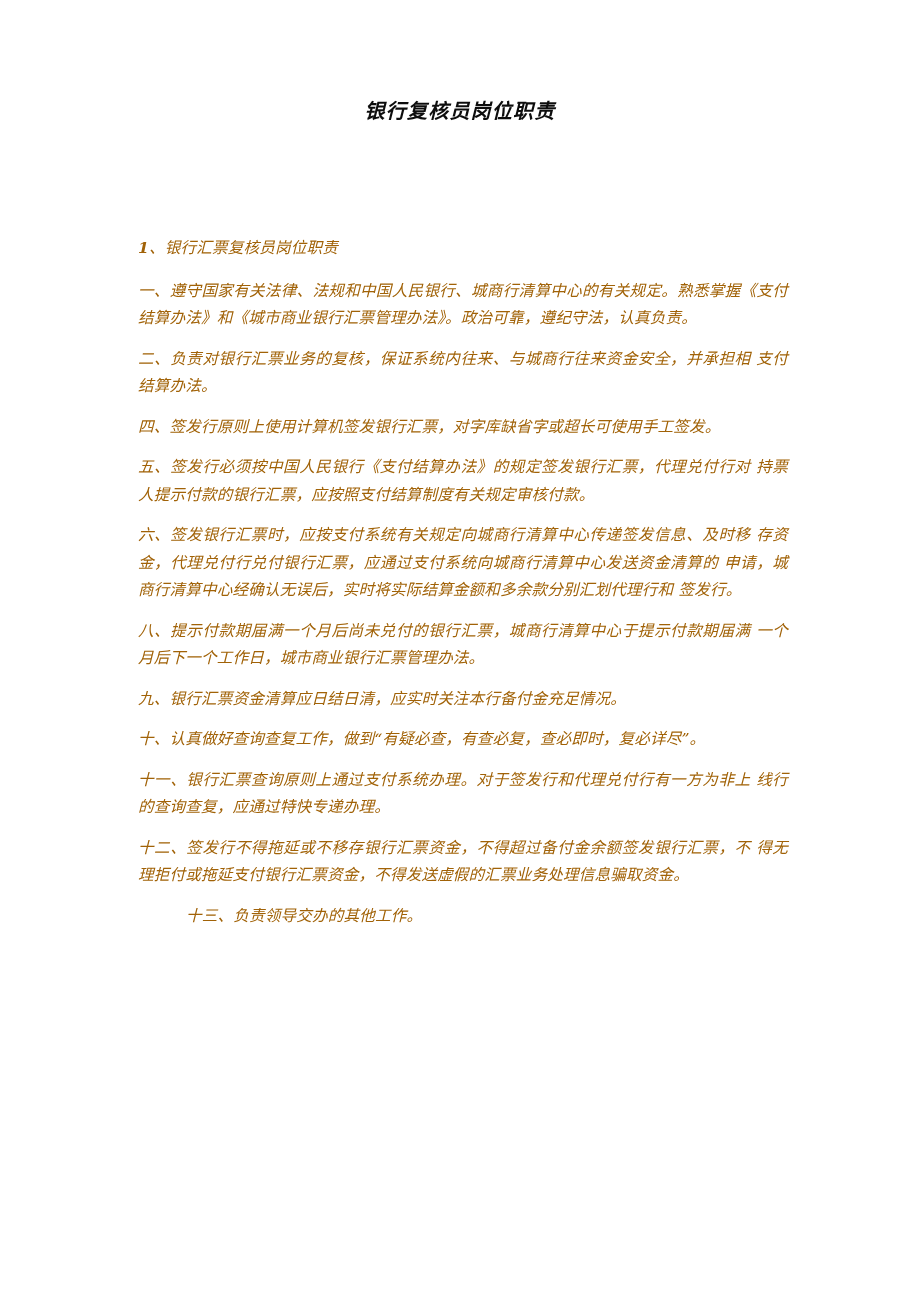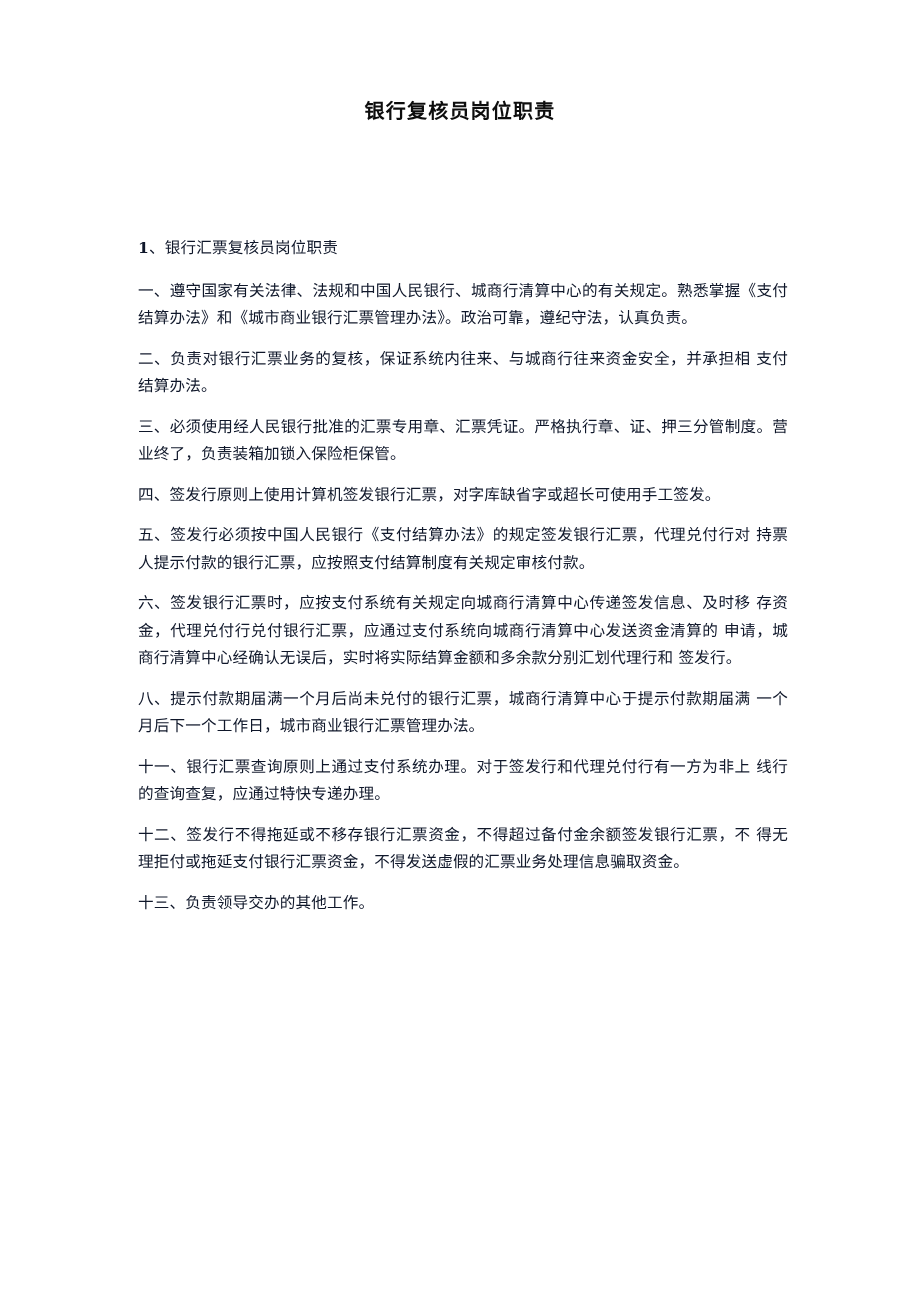--- a/index.html
+++ b/index.html
@@ -10,20 +10,21 @@
   }
   .page {
     position: relative;
     width: 920px;
     height: 1302px;
     background: #ffffff;
     margin: 0 auto;
     overflow: hidden;
     font-family: "DejaVu Serif", "Liberation Serif", serif;
     color: #1a1a1a;
+    font-style: italic;
     -webkit-font-smoothing: antialiased;
   }
   .doc-title {
     position: absolute;
     top: 96px;
     left: 0;
     width: 920px;
     text-align: center;
     font-size: 20px;
     font-weight: bold;
@@ -33,56 +34,58 @@
   }
   .body-block {
     position: absolute;
     top: 234px;
     left: 138px;
     width: 650px;
   }
   .para {
     font-size: 15.6px;
     line-height: 27.5px;
-    color: #0f172a;
+    color: #a16207;
     margin: 0 0 13px 0;
     text-align: justify;
     text-justify: inter-ideograph;
     word-break: break-all;
     white-space: pre-wrap;
     letter-spacing: 0.15px;
   }
   .para.section-heading {
     margin-bottom: 15px;
   }
   .para.section-heading .num {
     font-weight: bold;
     font-family: "DejaVu Serif", "Liberation Serif", serif;
   }
   .para.last {
     margin-bottom: 0;
+    margin-left: 48px;
   }
 </style>
 </head>
 <body>
 
 <div class="page">
 
   <div class="doc-title">银行复核员岗位职责</div>
 
   <div class="body-block">
 
     <p class="para section-heading"><span class="num">1</span><span>、银行汇票复核员岗位职责</span></p>
 
     <p class="para">一、遵守国家有关法律、法规和中国人民银行、城商行清算中心的有关规定。熟悉掌握《支付结算办法》和《城市商业银行汇票管理办法》。政治可靠，遵纪守法，认真负责。</p>
     <p class="para">二、负责对银行汇票业务的复核，保证系统内往来、与城商行往来资金安全，并承担相 支付结算办法。</p>
-    <p class="para">三、必须使用经人民银行批准的汇票专用章、汇票凭证。严格执行章、证、押三分管制度。营业终了，负责装箱加锁入保险柜保管。</p>
     <p class="para">四、签发行原则上使用计算机签发银行汇票，对字库缺省字或超长可使用手工签发。</p>
     <p class="para">五、签发行必须按中国人民银行《支付结算办法》的规定签发银行汇票，代理兑付行对 持票人提示付款的银行汇票，应按照支付结算制度有关规定审核付款。</p>
     <p class="para">六、签发银行汇票时，应按支付系统有关规定向城商行清算中心传递签发信息、及时移 存资金，代理兑付行兑付银行汇票，应通过支付系统向城商行清算中心发送资金清算的 申请，城商行清算中心经确认无误后，实时将实际结算金额和多余款分别汇划代理行和 签发行。</p>
     <p class="para">八、提示付款期届满一个月后尚未兑付的银行汇票，城商行清算中心于提示付款期届满 一个月后下一个工作日，城市商业银行汇票管理办法。</p>
+    <p class="para">九、银行汇票资金清算应日结日清，应实时关注本行备付金充足情况。</p>
+    <p class="para">十、认真做好查询查复工作，做到“有疑必查，有查必复，查必即时，复必详尽”。</p>
     <p class="para">十一、银行汇票查询原则上通过支付系统办理。对于签发行和代理兑付行有一方为非上 线行的查询查复，应通过特快专递办理。</p>
     <p class="para">十二、签发行不得拖延或不移存银行汇票资金，不得超过备付金余额签发银行汇票，不 得无理拒付或拖延支付银行汇票资金，不得发送虚假的汇票业务处理信息骗取资金。</p>
     <p class="para last">十三、负责领导交办的其他工作。</p>
 
   </div>
 
 </div>
 
 </body></html>

